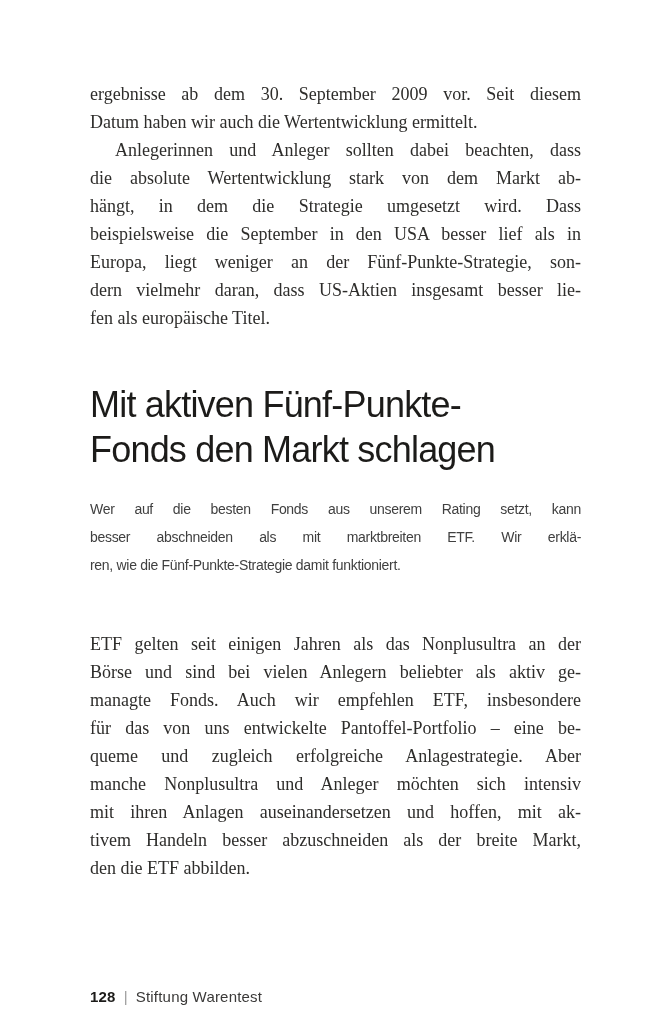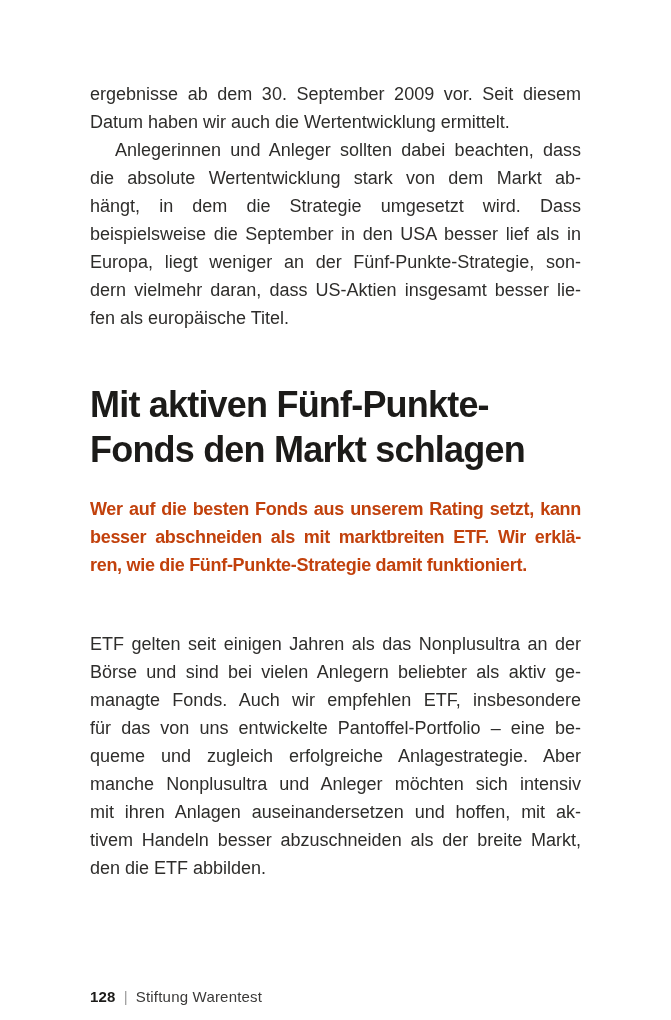--- a/index.html
+++ b/index.html
@@ -14,57 +14,57 @@
     overflow: hidden;
     font-family: "Liberation Serif", serif;
   }
   .block {
     position: absolute;
     left: 90px;
     width: 491px;
   }
   
   .serif-par {
-    font-family: Liberation Sans, sans-serif;
+    font-family: Liberation Serif, serif;
     font-size: 18px;
     line-height: 28px;
     color: #2e2d2b;
   }
   .line {
     text-align: justify;
     text-align-last: justify;
     white-space: normal;
   }
   .line.end {
     text-align: center;
     text-align-last: left;
   }
   .line.indent {
     text-indent: 25px;
   }
   
   .heading {
     top: 382px;
     font-family: "Liberation Sans", sans-serif;
-    font-weight: 700;
+    font-weight: 400;
     font-size: 36px;
     line-height: 45px;
     letter-spacing: -0.8px;
     color: #1c1b19;
   }
   .heading .hline { white-space: nowrap; }
   
   .teaser {
     top: 495px;
     font-family: "Liberation Sans", sans-serif;
-    font-weight: 700;
-    font-size: 18px;
+    font-weight: 400;
+    font-size: 14px;
     line-height: 28px;
     letter-spacing: -0.3px;
-    color: #c2410c;
+    color: #404040;
   }
   .intro { top: 80px; }
   .bodytext { top: 630px; }
   
   .footer {
     top: 940px;
     font-family: "Liberation Sans", sans-serif;
     font-size: 15px;
     color: #3a3938;
     letter-spacing: 0.2px;

